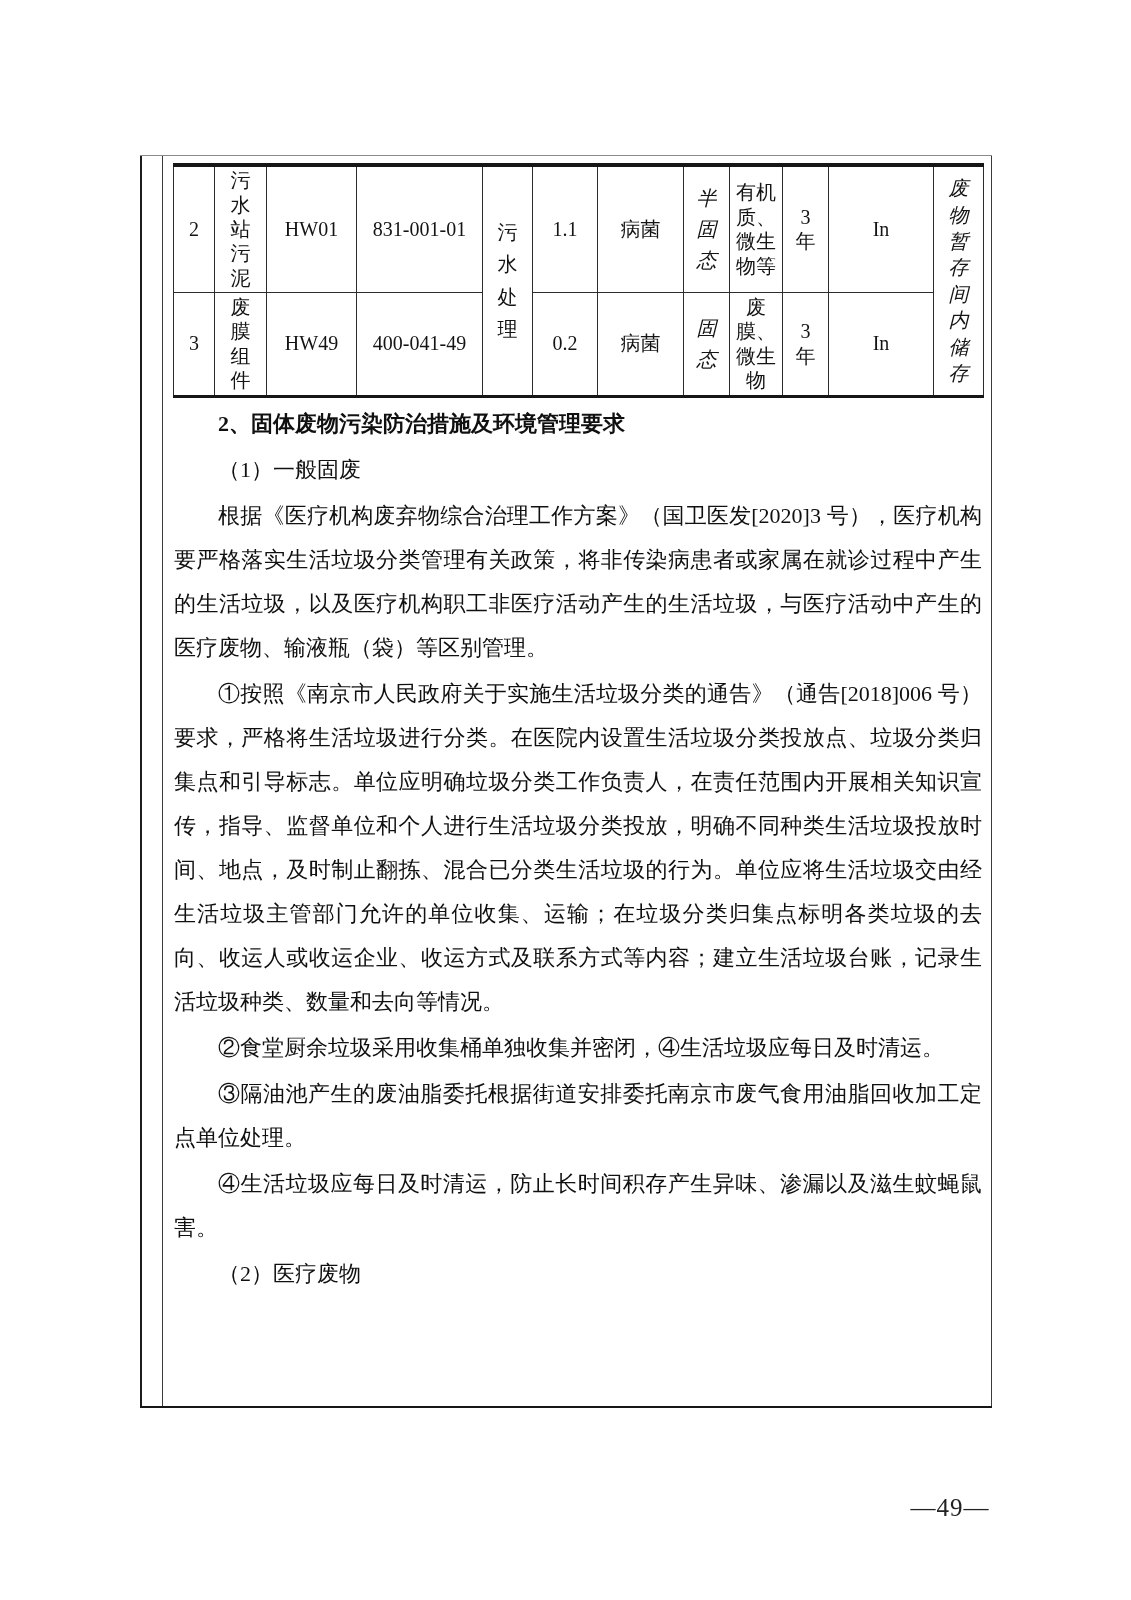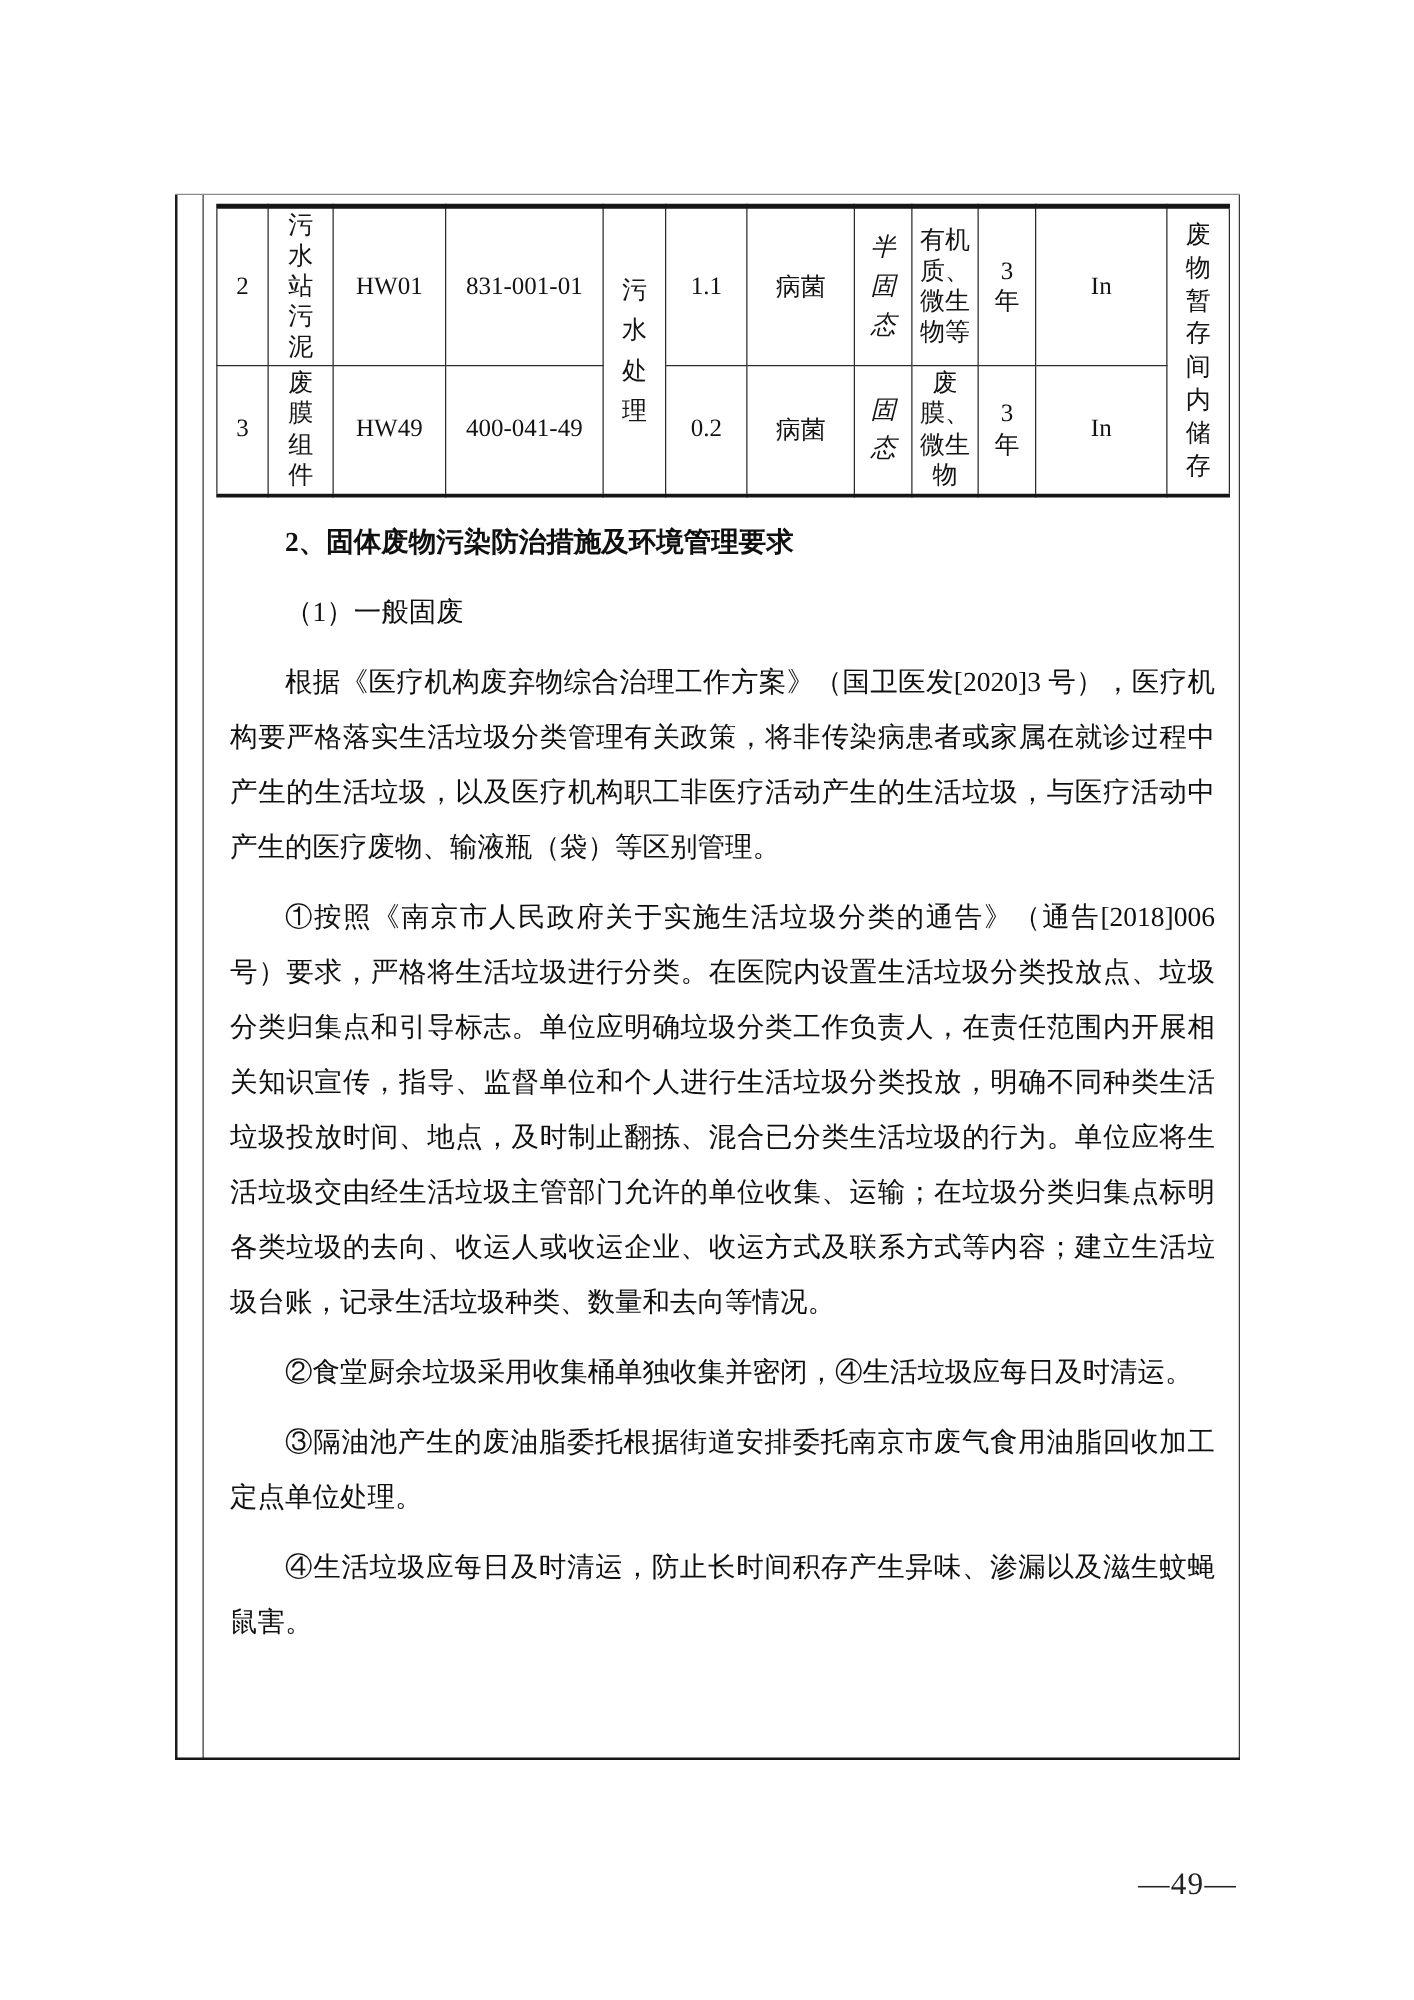--- a/index.html
+++ b/index.html
@@ -27,28 +27,28 @@
     font-size:20px;padding:0;color:#141414;
   }
   tr.r2{height:127px;}
   tr.r3{height:104px;}
   td.hw{vertical-align:top;padding-top:3px;}
   .v{display:inline-block;word-break:break-all;line-height:1.22;text-align:center;}
   .w1{width:22px;}
   .w2{width:46px;}
   .lh-stage{line-height:1.62;}
   .lh-form{line-height:1.55;font-style:italic;}
-  .lh-store{line-height:1.32;}
+  .lh-store{line-height:1.32;font-style:italic;}
 
   
   .content{
     position:absolute;left:172px;top:400px;width:812px;
     font-size:22px;line-height:44px;text-align:justify;color:#101010;
   }
-  .content p{margin:12px;text-indent:2em;}
+  .content p{margin:2px;text-indent:2em;}
   .content p.heading{font-weight:bold;}
 
   .page-number{
     position:absolute;left:900px;top:1494px;width:100px;
     font-size:25px;text-align:center;color:#222;letter-spacing:1px;
   }
 </style>
 </head>
 <body>
 
@@ -106,17 +106,18 @@
     </table>
 
   <div class="content">
     <p class="heading">2、固体废物污染防治措施及环境管理要求</p>
     <p>（1）一般固废</p>
     <p>根据《医疗机构废弃物综合治理工作方案》（国卫医发[2020]3 号），医疗机构要严格落实生活垃圾分类管理有关政策，将非传染病患者或家属在就诊过程中产生的生活垃圾，以及医疗机构职工非医疗活动产生的生活垃圾，与医疗活动中产生的医疗废物、输液瓶（袋）等区别管理。</p>
     <p>①按照《南京市人民政府关于实施生活垃圾分类的通告》（通告[2018]006 号）要求，严格将生活垃圾进行分类。在医院内设置生活垃圾分类投放点、垃圾分类归集点和引导标志。单位应明确垃圾分类工作负责人，在责任范围内开展相关知识宣传，指导、监督单位和个人进行生活垃圾分类投放，明确不同种类生活垃圾投放时间、地点，及时制止翻拣、混合已分类生活垃圾的行为。单位应将生活垃圾交由经生活垃圾主管部门允许的单位收集、运输；在垃圾分类归集点标明各类垃圾的去向、收运人或收运企业、收运方式及联系方式等内容；建立生活垃圾台账，记录生活垃圾种类、数量和去向等情况。</p>
     <p>②食堂厨余垃圾采用收集桶单独收集并密闭，④生活垃圾应每日及时清运。</p>
     <p>③隔油池产生的废油脂委托根据街道安排委托南京市废气食用油脂回收加工定点单位处理。</p>
     <p>④生活垃圾应每日及时清运，防止长时间积存产生异味、渗漏以及滋生蚊蝇鼠害。</p>
+    <p>（2）医疗废物</p>
   </div>
 
   <div class="page-number">—49—</div>
 
 </div>
 
 </body></html>

